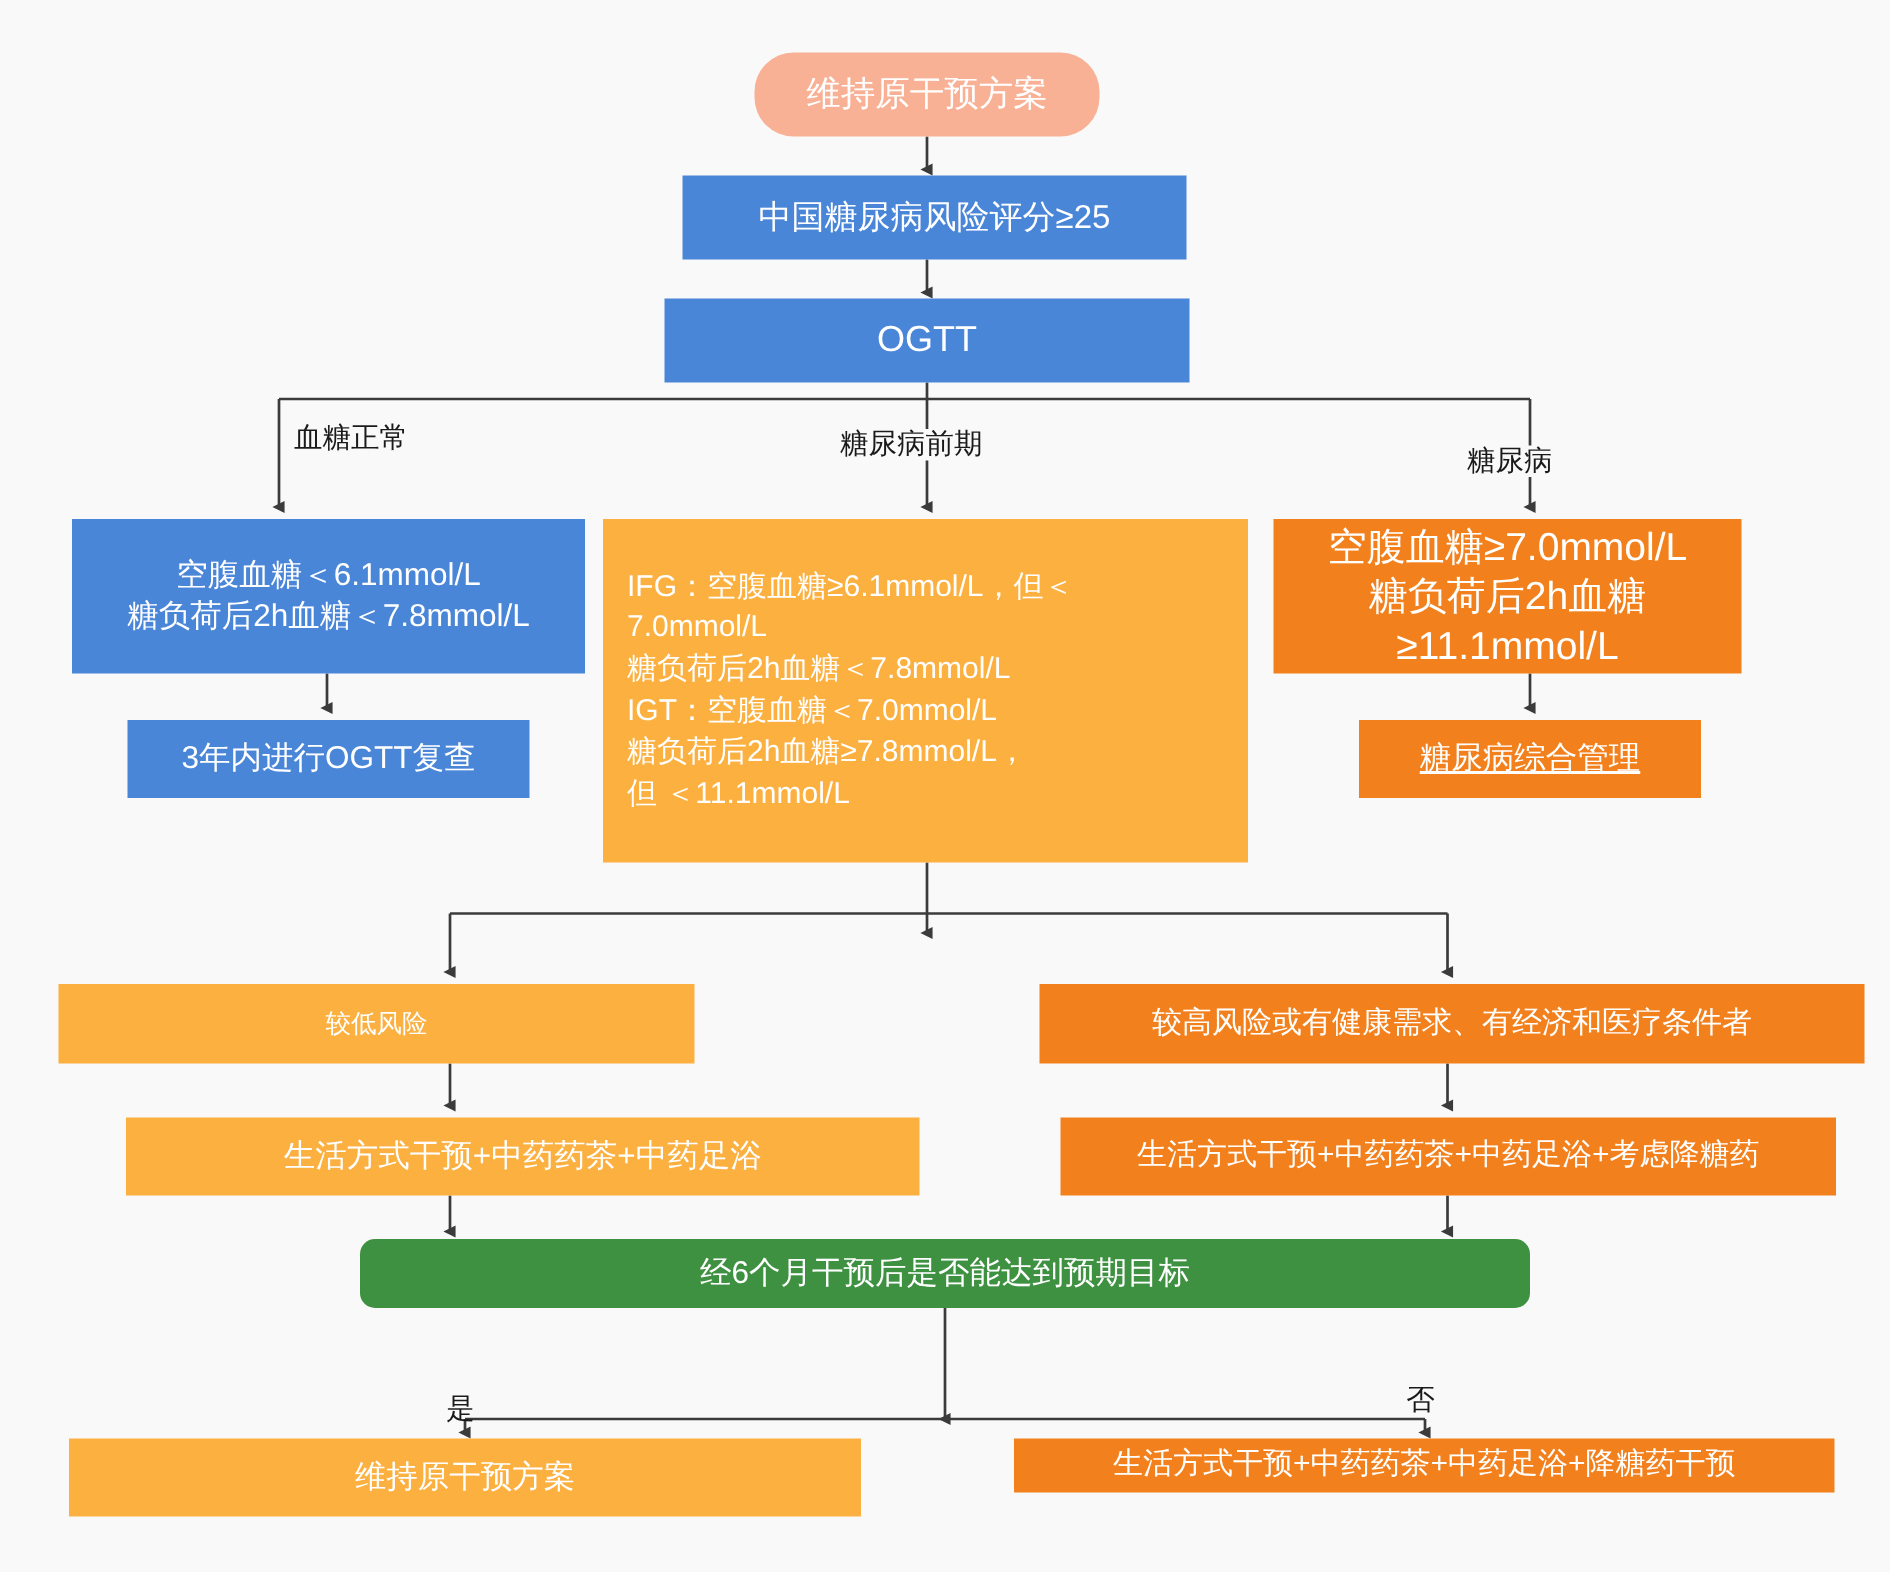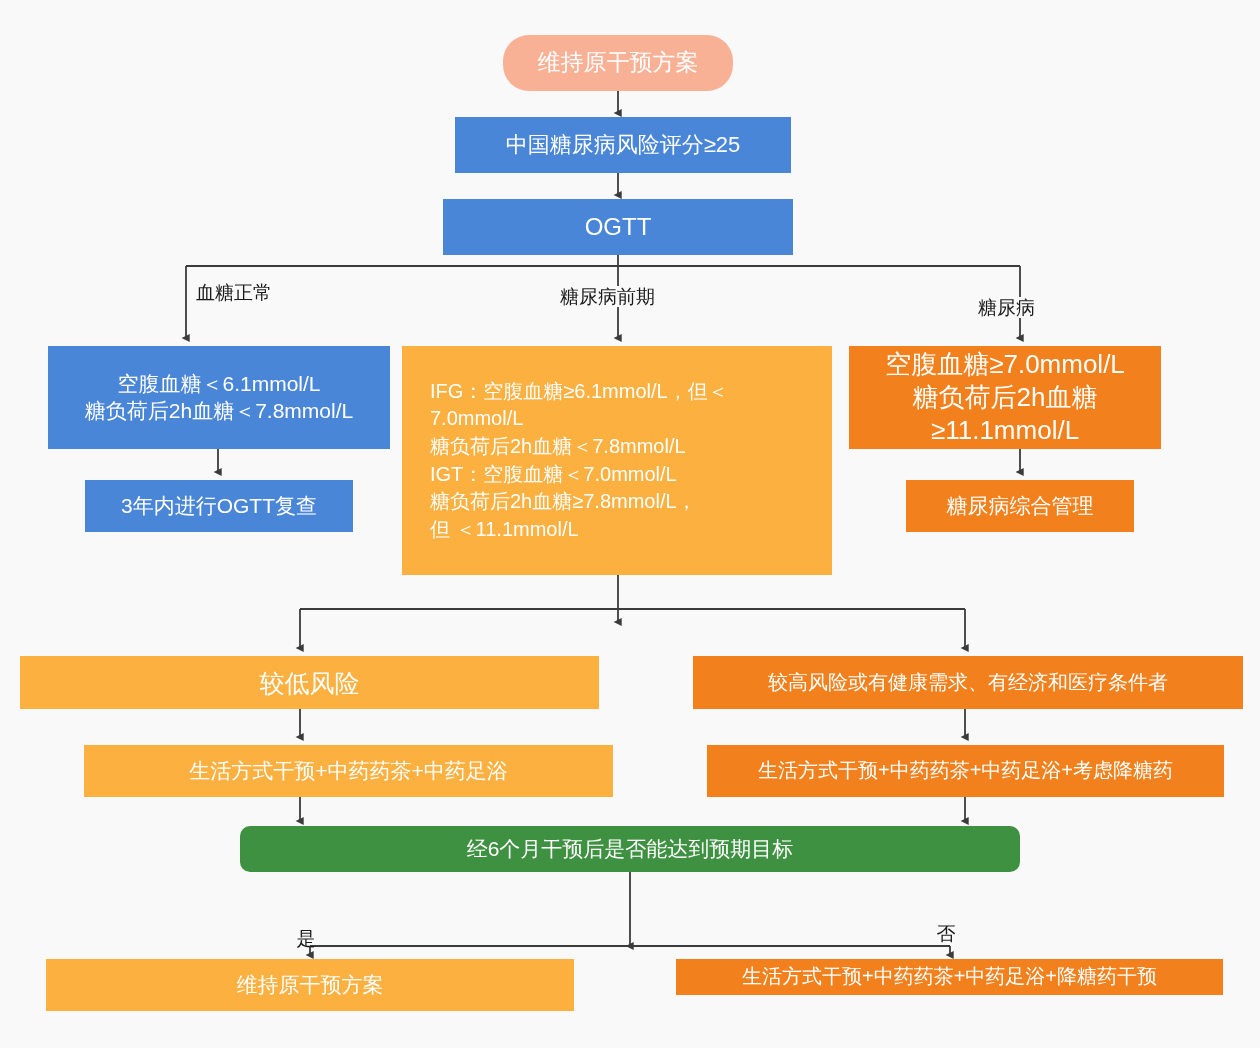--- a/index.html
+++ b/index.html
@@ -109,39 +109,39 @@
 
   <div class="node blue" style="left:48px;top:346px;width:342px;height:103px;font-size:21px;">
     <span>空腹血糖＜6.1mmol/L
 糖负荷后2h血糖＜7.8mmol/L</span>
   </div>
 
   <div class="node blue" style="left:85px;top:480px;width:268px;height:52px;font-size:21px;">
     <span>3年内进行OGTT复查</span>
   </div>
 
-  <div class="node orange-light txt-left" style="left:402px;top:346px;width:430px;height:229px;font-size:20px;padding:14px 28px;line-height:1.38;">
+  <div class="node orange-light txt-left" style="left:402px;top:346px;width:430px;height:229px;font-size:20px;padding:14px 16px;line-height:1.38;">
     <span>IFG：空腹血糖≥6.1mmol/L，但＜
         7.0mmol/L
         糖负荷后2h血糖＜7.8mmol/L
 IGT：空腹血糖＜7.0mmol/L
         糖负荷后2h血糖≥7.8mmol/L，
         但 ＜11.1mmol/L</span>
   </div>
 
   <div class="node orange-dark" style="left:849px;top:346px;width:312px;height:103px;font-size:26px;">
     <span>空腹血糖≥7.0mmol/L
 糖负荷后2h血糖≥11.1mmol/L</span>
   </div>
 
-  <div class="node orange-dark" style="left:906px;top:480px;width:228px;height:52px;font-size:21px;">
+  <div class="node orange-dark" style="left:906px;top:480px;width:228px;height:52px;font-size:21px;text-decoration:underline;">
     <span>糖尿病综合管理</span>
   </div>
 
-  <div class="node orange-light" style="left:20px;top:656px;width:579px;height:53px;font-size:25px;">
+  <div class="node orange-light" style="left:39px;top:656px;width:424px;height:53px;font-size:17px;">
     <span>较低风险</span>
   </div>
 
   <div class="node orange-light" style="left:36px;top:745px;width:529px;height:52px;font-size:21px;margin-left:48px;">
     <span>生活方式干预+中药药茶+中药足浴</span>
   </div>
 
   <div class="node orange-dark" style="left:693px;top:656px;width:550px;height:53px;font-size:20px;">
     <span>较高风险或有健康需求、有经济和医疗条件者</span>
   </div>

